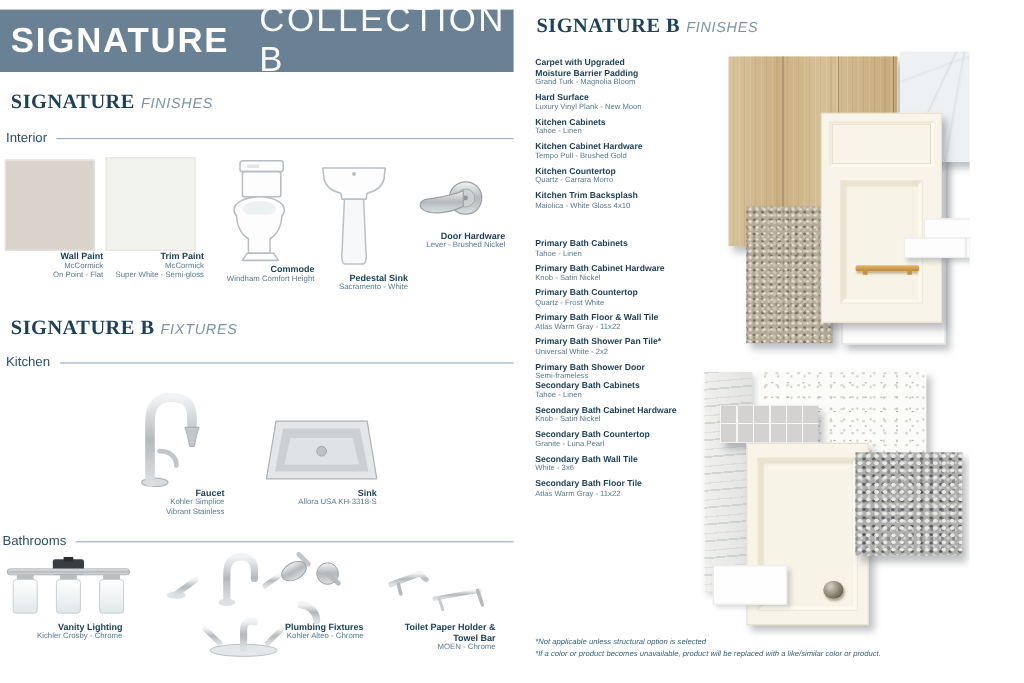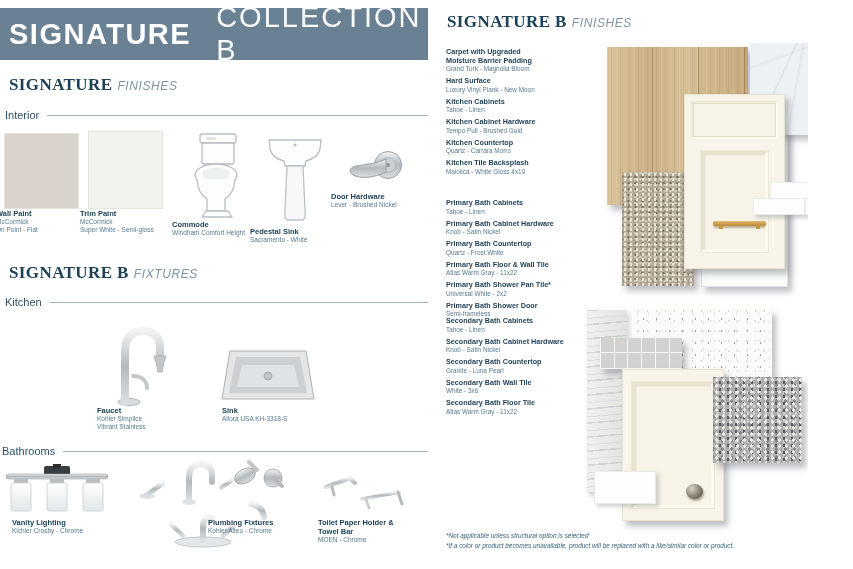--- a/index.html
+++ b/index.html
@@ -17,21 +17,21 @@
   .h2{white-space:nowrap;}
   .h2 .hb{font-size:17px;font-weight:700;color:#1d4157;letter-spacing:.4px;font-family:Liberation Serif, serif;}
   .h2 .hl{font-size:12px;font-weight:400;color:#7d94a6;letter-spacing:.6px;margin-left:5px;font-style:italic;}
 
   
   .rule{display:flex;align-items:center;}
   .rule .rl{font-size:11px;color:#2d5068;}
   .rule::after{content:"";flex:1;height:1px;background:#9fb4c2;margin-left:8px;}
 
   
-  .cap{position:absolute;text-align:left;}
+  .cap{position:absolute;text-align:right;}
   .cap .n{font-size:7.5px;font-weight:700;color:#1d4157;line-height:9px;}
   .cap .s{font-size:6.5px;color:#577b90;line-height:7.5px;}
 
   
   .fin-group{width:150px;}
   .fin-item{margin-bottom:4.5px;}
   .fin-item .n{font-size:7.2px;font-weight:700;color:#1c3e55;line-height:8.5px;}
   .fin-item .d{font-size:6.4px;color:#577b90;line-height:7.5px;}
 
   .footnote{font-size:6.4px;font-style:italic;color:#33607c;line-height:10px;}
@@ -293,21 +293,21 @@
     </div>
     <div class="fin-item">
       <div class="n">Kitchen Cabinet Hardware</div>
       <div class="d">Tempo Pull - Brushed Gold</div>
     </div>
     <div class="fin-item">
       <div class="n">Kitchen Countertop</div>
       <div class="d">Quartz - Carrara Morro</div>
     </div>
     <div class="fin-item">
-      <div class="n">Kitchen Tile Backsplash</div>
+      <div class="n">Kitchen Trim Backsplash</div>
       <div class="d">Maiolica - White Gloss 4x10</div>
     </div>
   </div>
 
   <div class="abs fin-group" style="left:446px;top:199px">
     <div class="fin-item">
       <div class="n">Primary Bath Cabinets</div>
       <div class="d">Tahoe - Linen</div>
     </div>
     <div class="fin-item">

